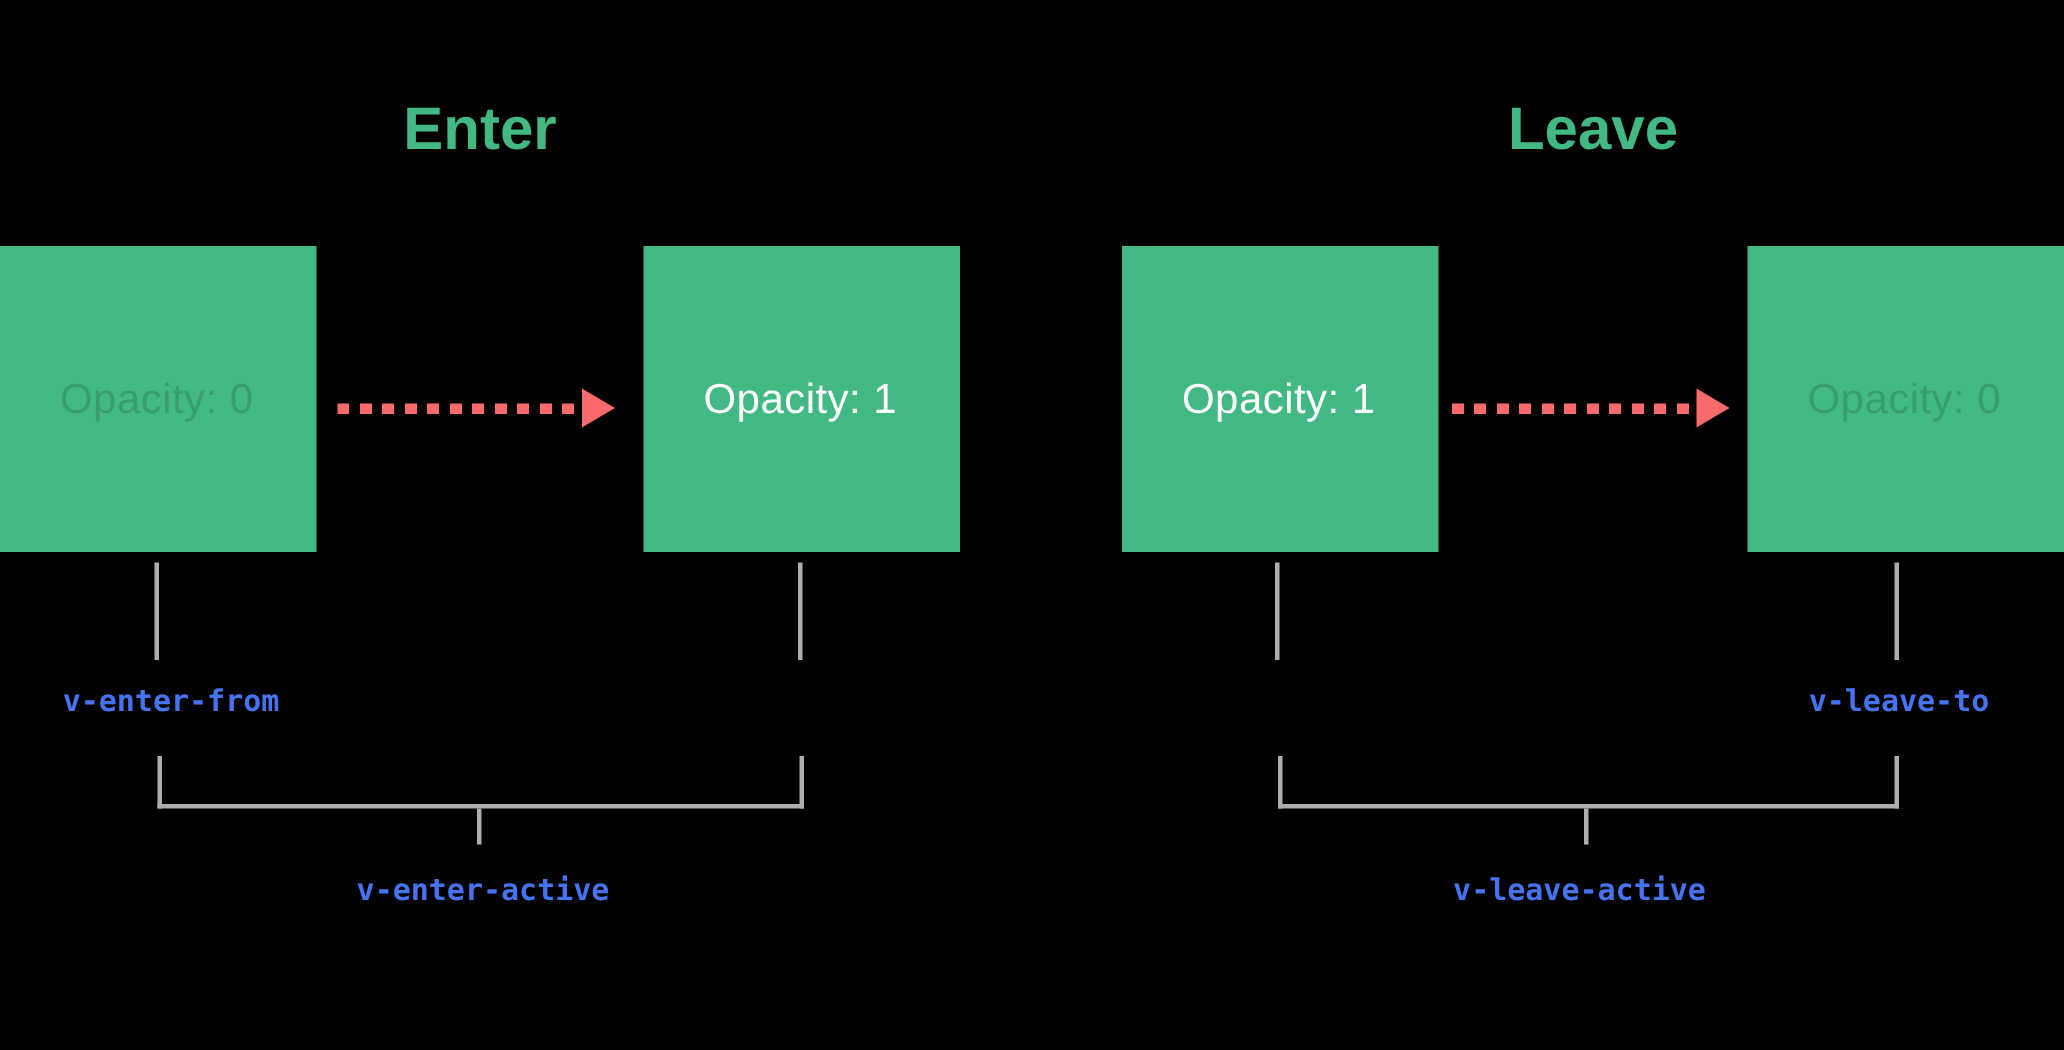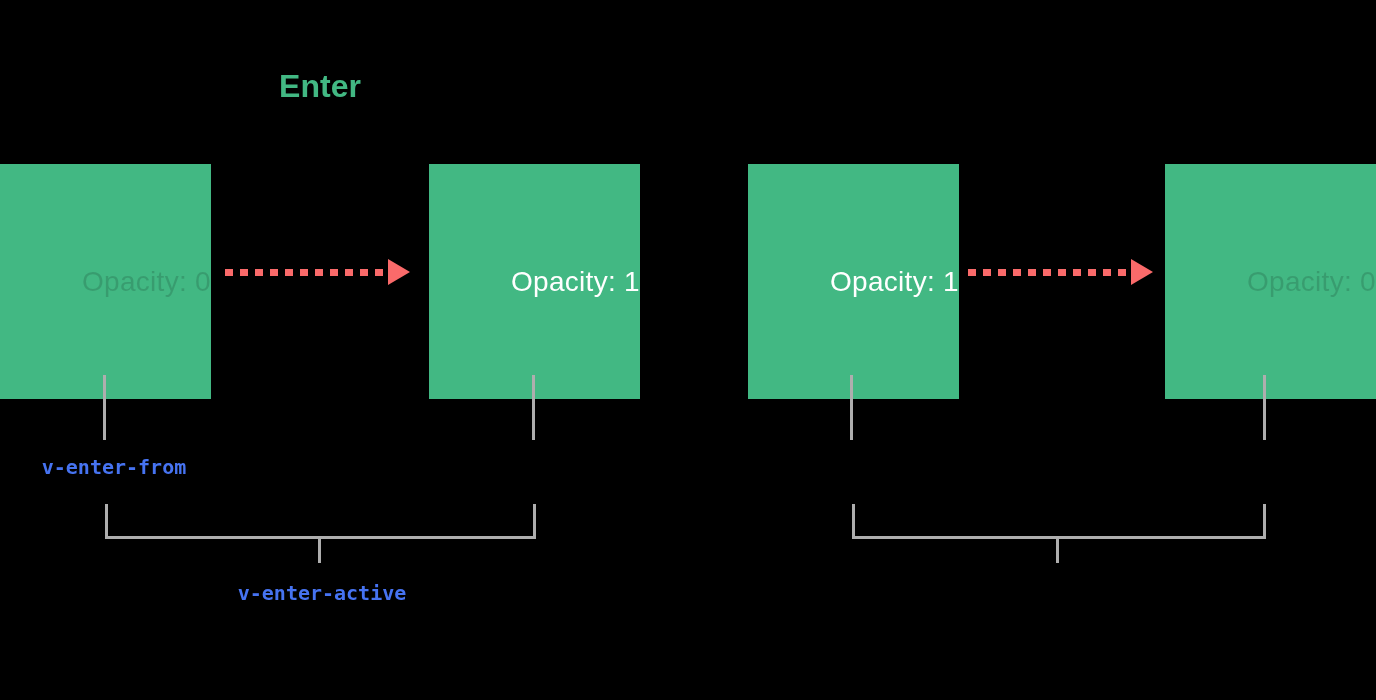--- a/index.html
+++ b/index.html
@@ -18,35 +18,36 @@
     width: 1376px;
     height: 700px;
     background: var(--background);
     overflow: hidden;
     font-family: "Liberation Sans", sans-serif;
   }
   .section-title {
     position: absolute;
     top: 66px;
     transform: translateX(-50%);
-    font-size: 32px;
+    font-size: 40px;
     font-weight: 700;
     line-height: 40px;
     color: var(--green);
     white-space: nowrap;
   }
   .box {
     position: absolute;
     top: 164px;
     width: 211px;
-    height: 235px;
+    height: 204px;
     background: var(--green);
     display: flex;
     align-items: center;
-    justify-content: flex-end;
+    justify-content: flex-start;
+    padding-left: 40px;
   }
   .box-label {
     font-size: 28px;
     font-weight: 500;
     letter-spacing: 0.3px;
     color: var(--white);
     white-space: nowrap;
   }
   .box-label.faded { color: var(--faded-text); }
   .arrow {
@@ -126,35 +127,38 @@
   <div class="vline" style="left:103px;"></div>
   <div class="vline" style="left:532px;"></div>
 
   <div class="code-label row1" style="left:114px;">v-enter-from</div>
 
   <div class="bracket" style="left:105px; width:431px;"></div>
   <div class="stem" style="left:318px;"></div>
 
   <div class="code-label row2" style="left:322px;text-align:center;">v-enter-active</div>
 
+  <div class="section-title" style="left:1062px;">Leave</div>
 
   <div class="box" style="left:748px;">
     <span class="box-label">Opacity: 1</span>
   </div>
 
   <div class="arrow" style="left:968px; width:185px;">
     <div class="arrow-dashes"></div>
     <div class="arrow-head"></div>
   </div>
 
   <div class="box" style="left:1165px;">
     <span class="box-label faded">Opacity: 0</span>
   </div>
 
   <div class="vline" style="left:850px;"></div>
   <div class="vline" style="left:1263px;"></div>
 
+  <div class="code-label row1" style="left:1266px;">v-leave-to</div>
 
   <div class="bracket" style="left:852px; width:414px;"></div>
   <div class="stem" style="left:1056px;"></div>
 
+  <div class="code-label row2" style="left:1053px;">v-leave-active</div>
 
 </div>
 
 </body></html>

